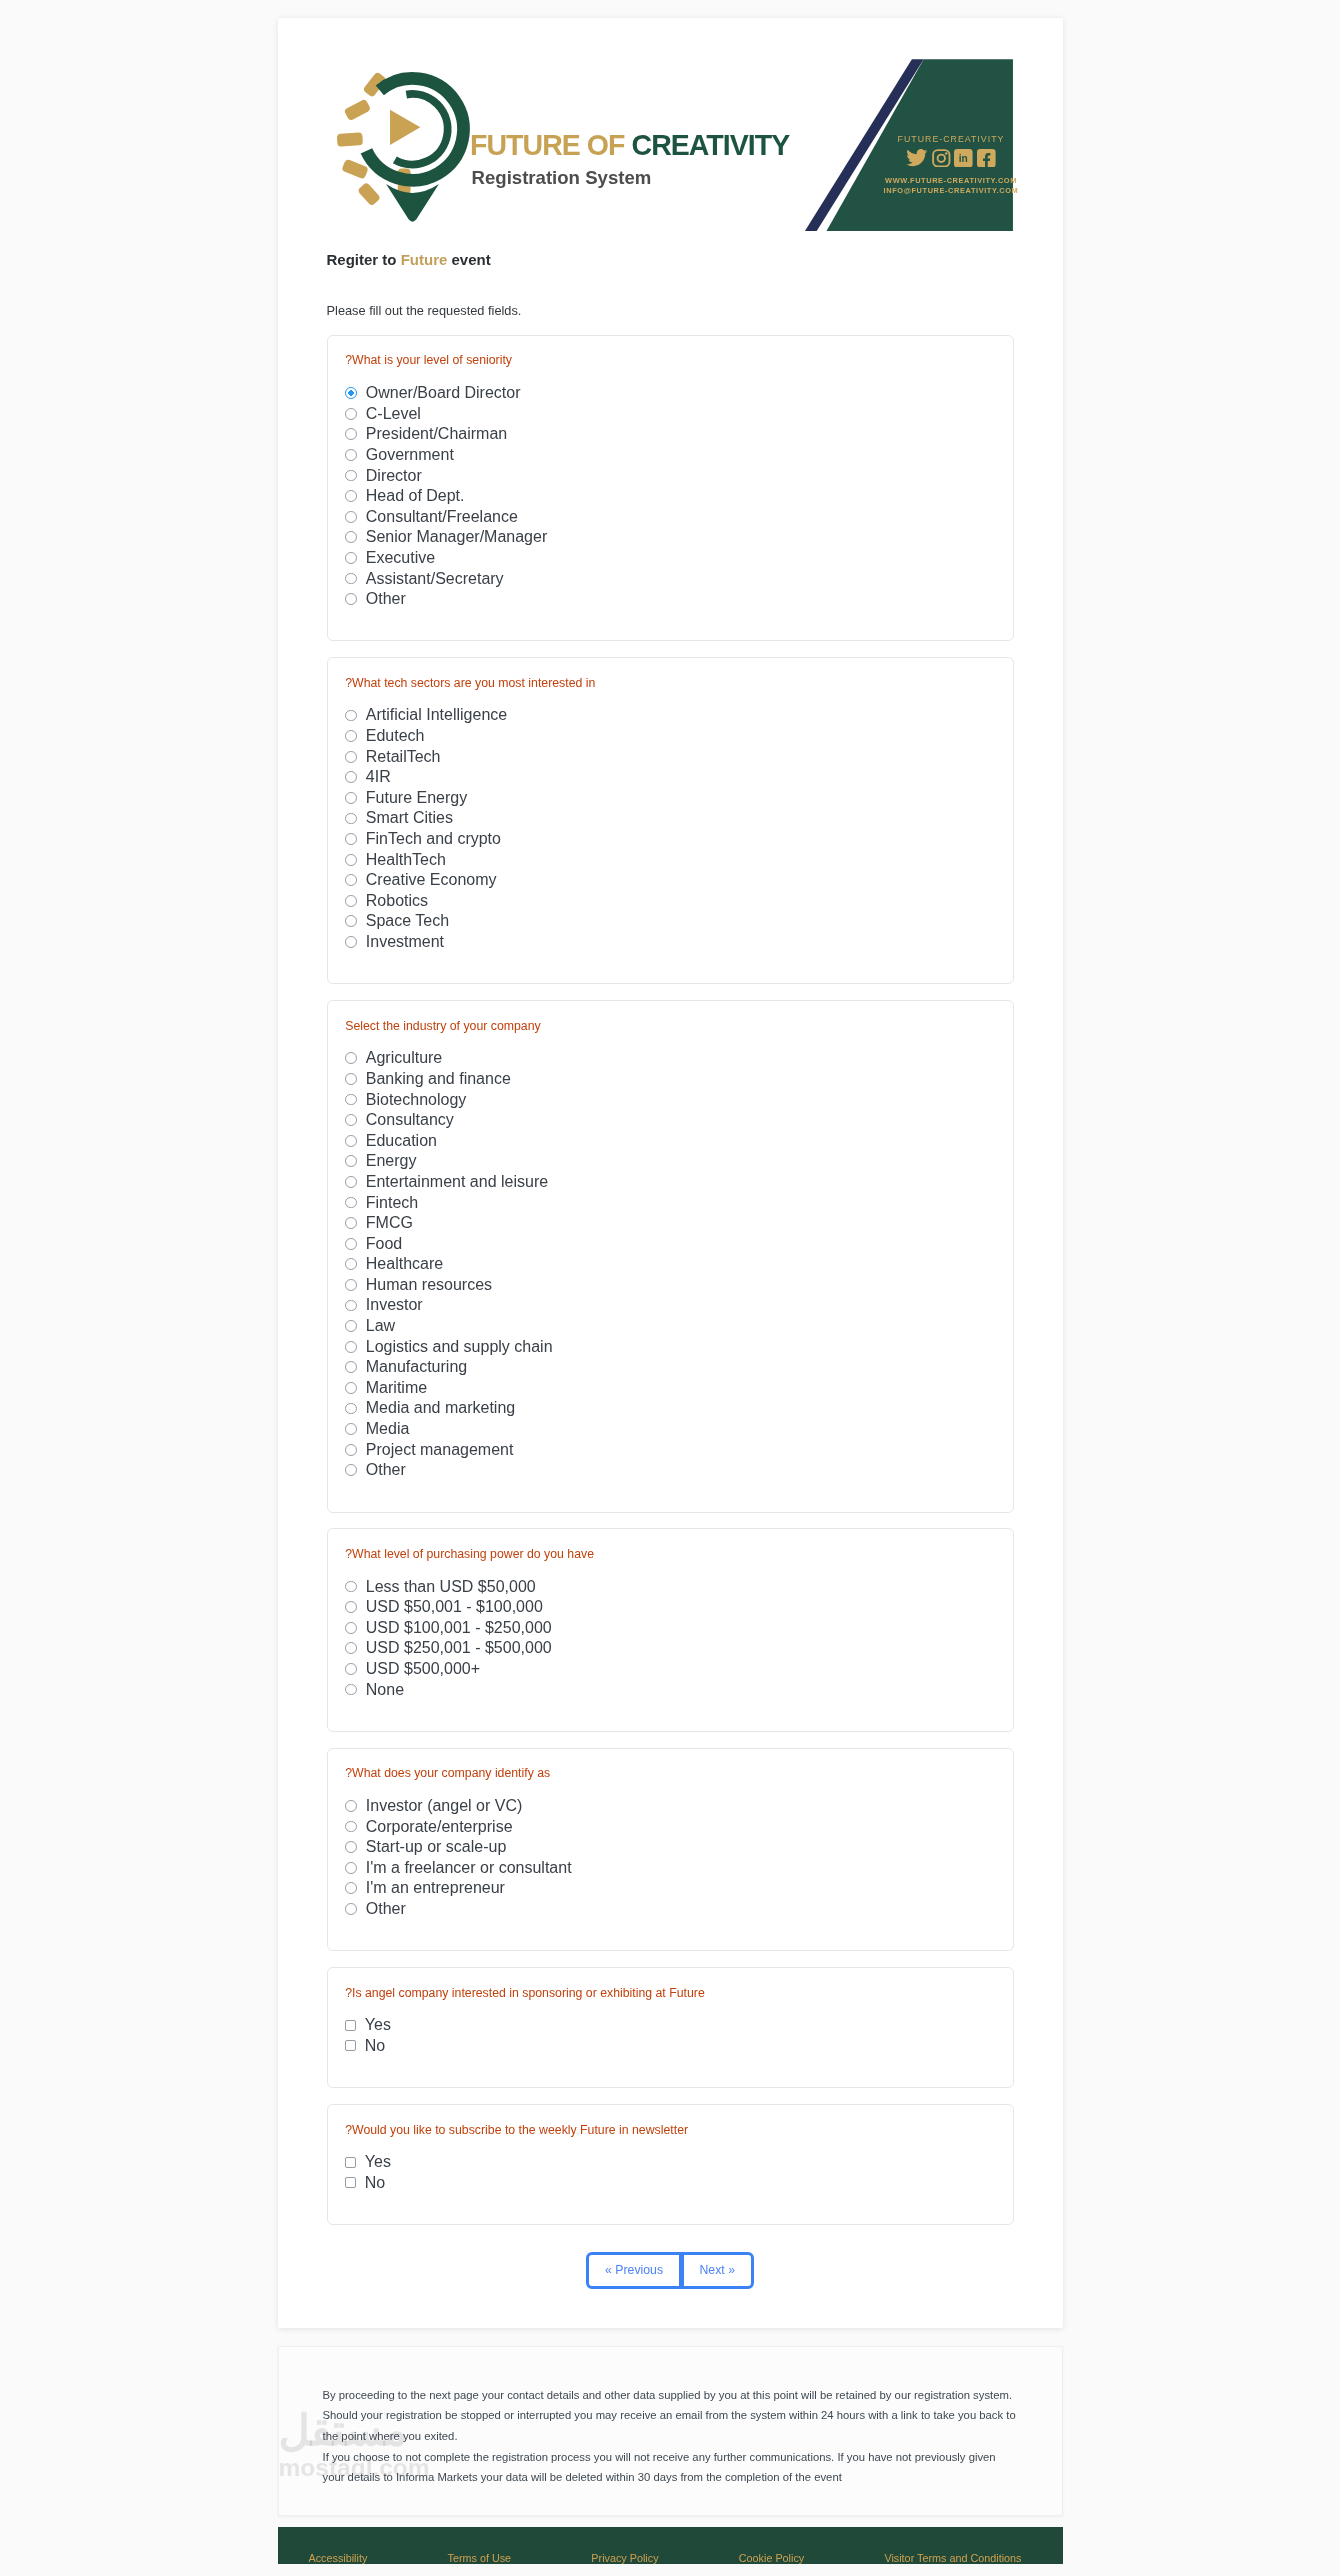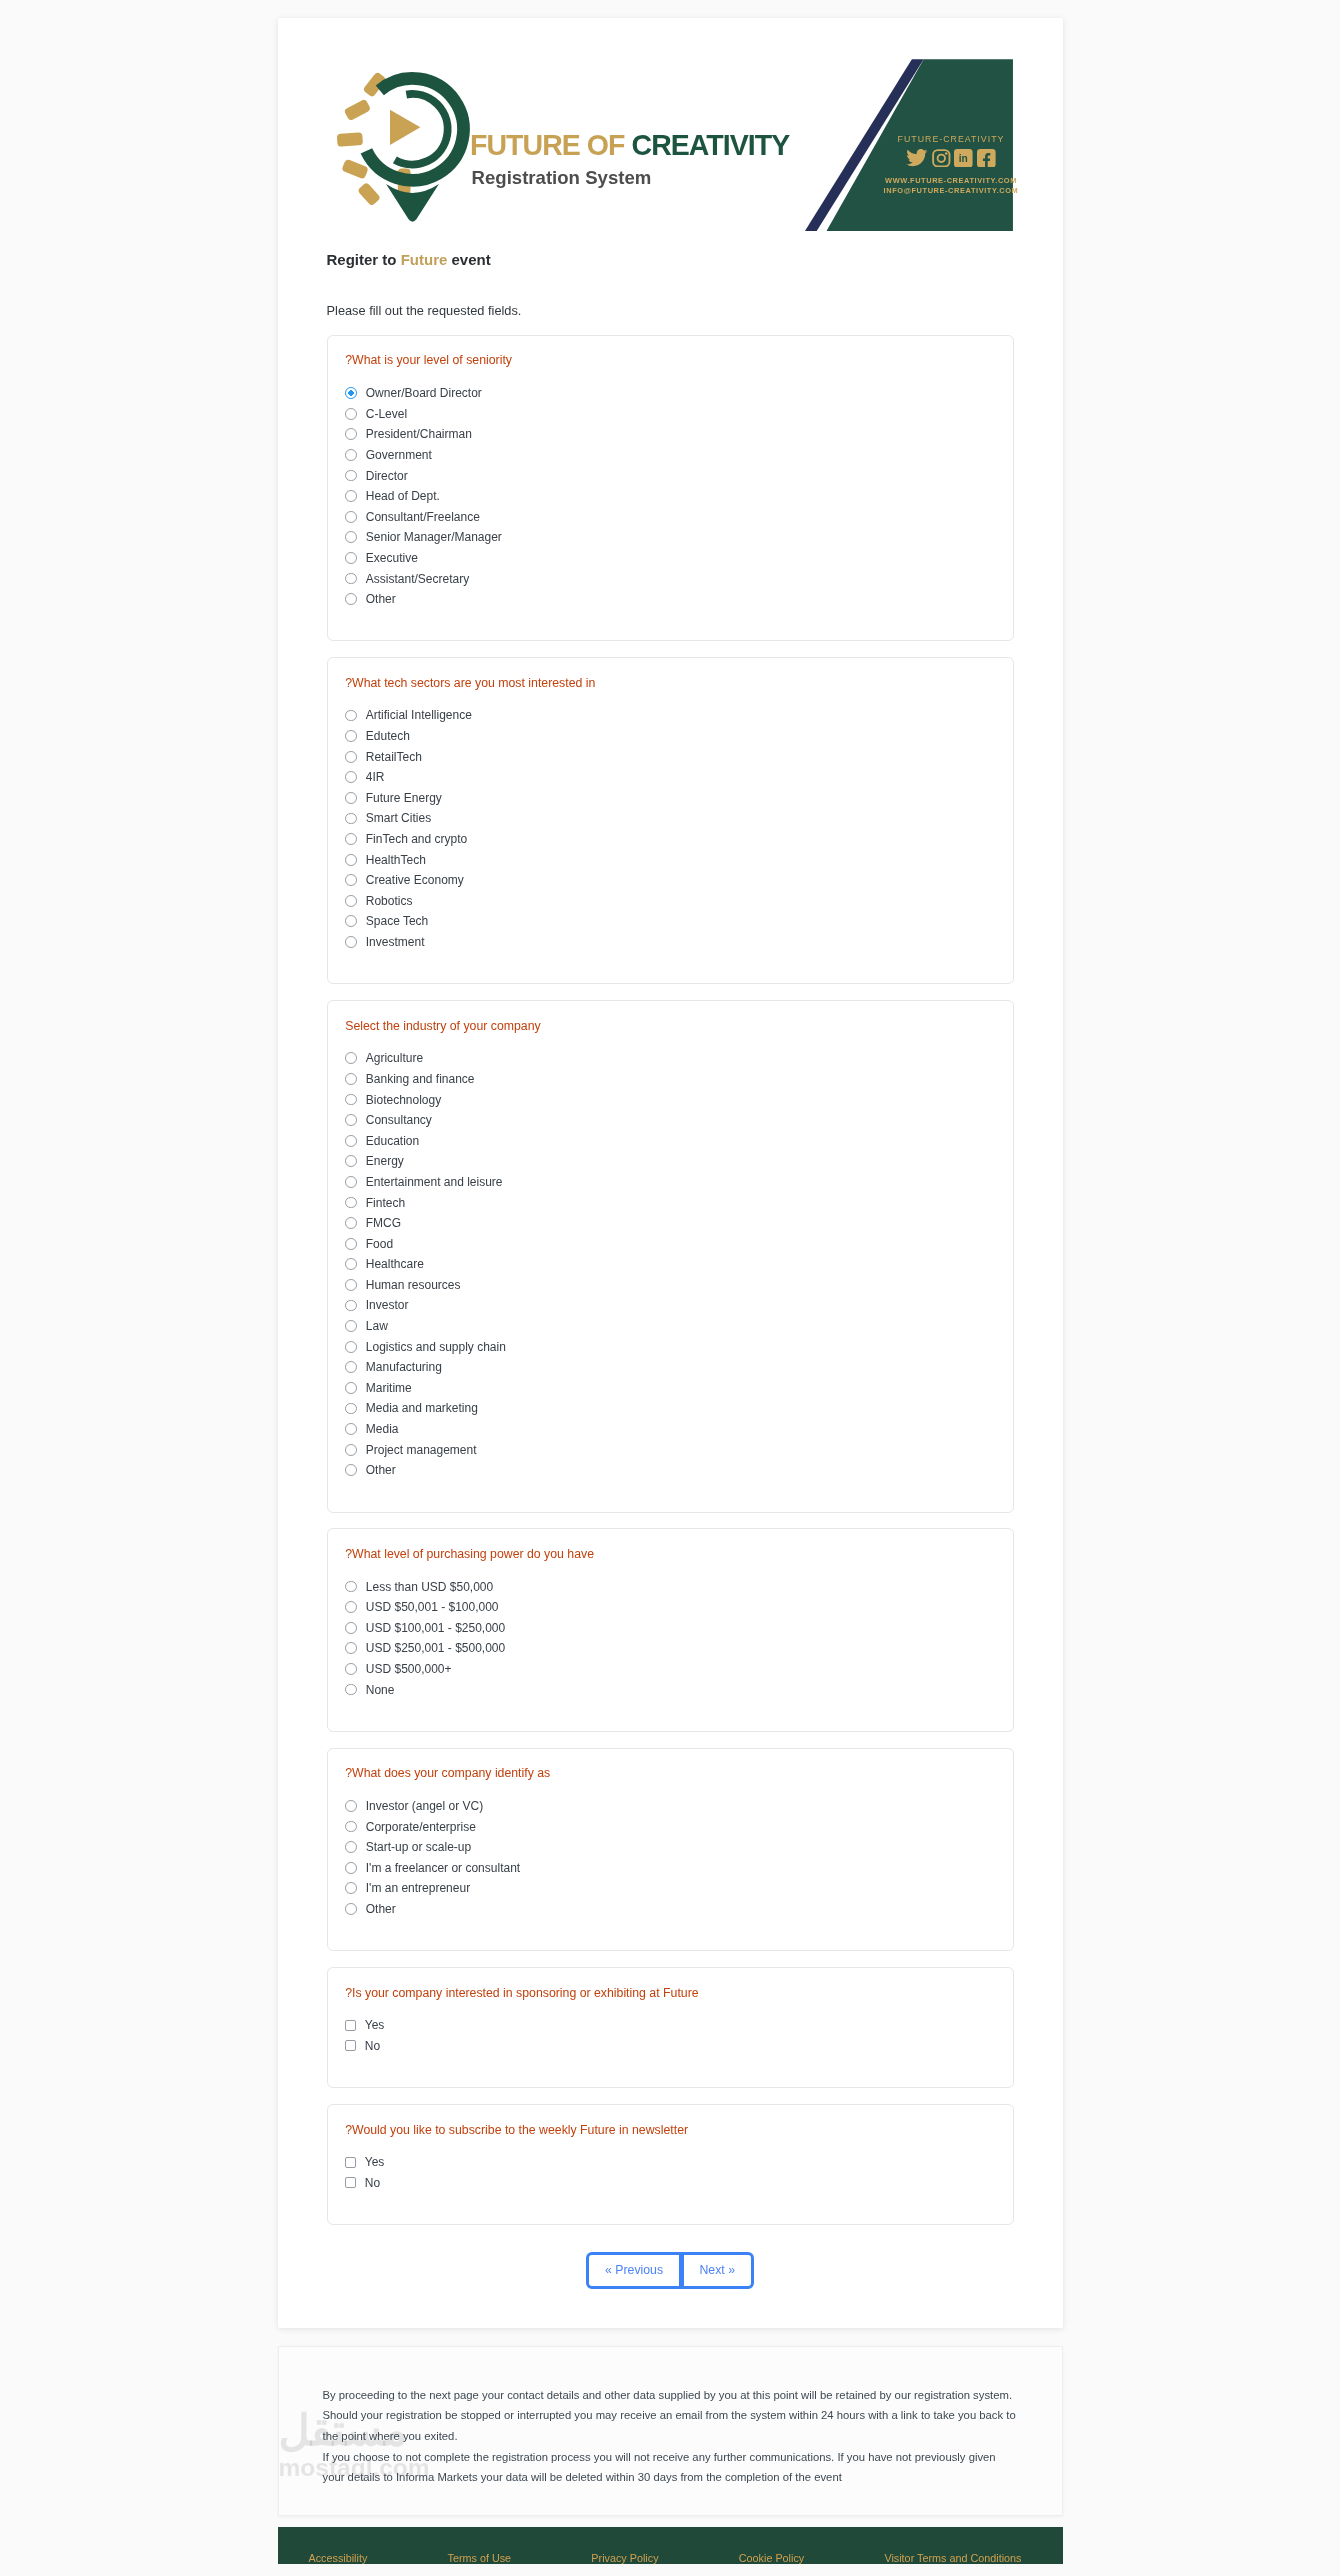--- a/index.html
+++ b/index.html
@@ -26,21 +26,21 @@
   
   .page-title { margin:15px 49px 0; font-size:15px; font-weight:700; color:#2b2f33; line-height:17.7px; }
   .page-title .gold { color:#c2a05a; }
   .page-sub { margin:35px 49px 0; font-size:12.8px; color:#33383d; line-height:15.7px; }
 
   
   .section { margin:15.7px 49px 0; border:1px solid #e4e6e9; border-radius:5.9px; padding:17.7px 17.7px 31px; background:#fff; }
   .section.cbx { padding-bottom:31px; }
   .q { font-size:12.3px; color:#c2410c; line-height:15.7px; margin-bottom:13.7px; font-weight:500; }
   .opts { display:flex; flex-direction:column; }
-  .opt { display:flex; align-items:center; gap:8.8px; height:20.6px; font-size:12px; color:#3a4048; cursor:pointer; }
+  .opt { display:flex; align-items:center; gap:8.8px; height:20.6px; font-size:16px; color:#3a4048; cursor:pointer; }
   .radio { width:11.8px; height:11.8px; min-width:11.8px; border:1.5px solid #969ca3; border-radius:50%; background:#fff; }
   .radio.sel { border-color:#2196f3; background:radial-gradient(circle, #2196f3 36%, #fff 40%); }
   .cb { width:10.8px; height:10.8px; min-width:10.8px; border:1.5px solid #969ca3; border-radius:2px; background:#fff; }
 
   
   .btn-row { display:flex; justify-content:center; margin-top:26.5px; }
   .btn { background:#fff; border:3px solid #3b82f6; color:#4d82f8; font-size:12.3px; font-family:"Liberation Sans",sans-serif; padding:8.8px 15.7px; cursor:pointer; }
   .btn.prev { border-radius:5.9px 0 0 5.9px; }
   .btn.next { border-radius:0 5.9px 5.9px 0; margin-left:-1px; }
 
@@ -368,21 +368,21 @@
             <span>I'm an entrepreneur</span>
           </label>
           <label class="opt">
             <span class="radio"></span>
             <span>Other</span>
           </label>
         </div>
     </div>
 
     <div class="section cbx">
-      <div class="q">?Is your company interested in sponsoring or exhibiting at Future</div>
+      <div class="q">?Is angel company interested in sponsoring or exhibiting at Future</div>
       <div class="opts">
           <label class="opt">
             <span class="cb"></span>
             <span>Yes</span>
           </label>
           <label class="opt">
             <span class="cb"></span>
             <span>No</span>
           </label>
         </div>

